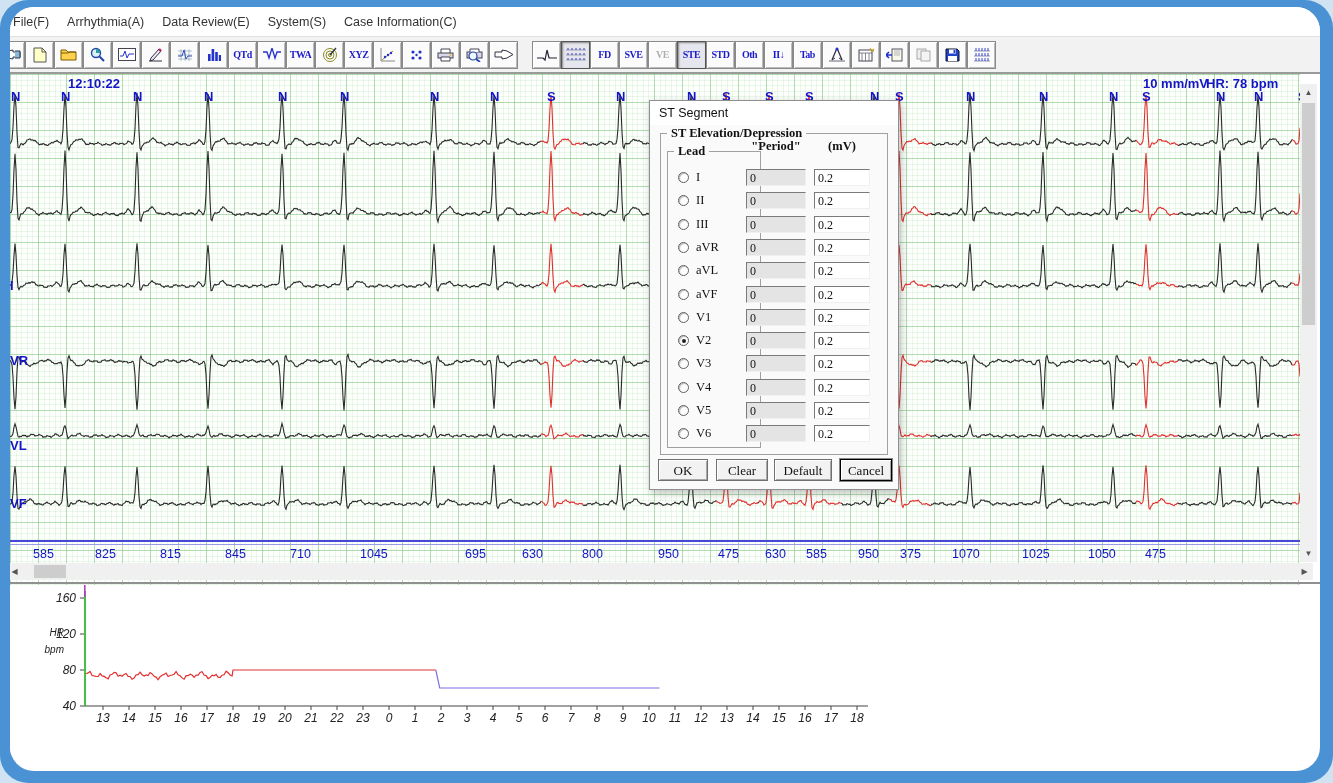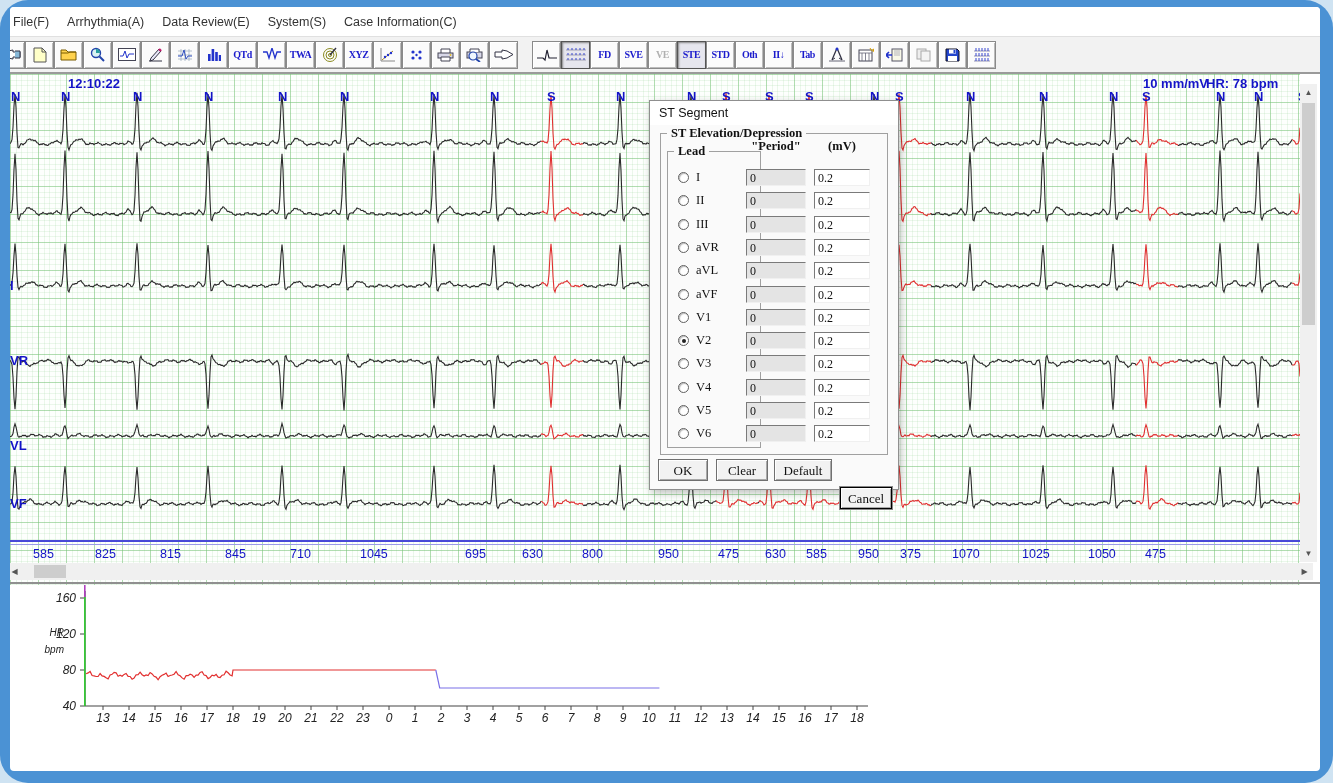--- a/index.html
+++ b/index.html
@@ -1,19 +1,19 @@
 <!DOCTYPE html>
 <html><head>
 <meta charset="utf-8">
 <style>
   html,body{margin:0;padding:0;background:#cfe3f2;}
   *{box-sizing:border-box;}
   .stage{position:relative;width:1333px;height:783px;font-family:"Liberation Sans",sans-serif;overflow:hidden;}
   .frame{position:absolute;inset:0;background:#4b92d4;border-radius:28px;}
-  .app{position:absolute;left:10px;top:7px;width:1310px;height:764px;background:#fff;border-radius:4px;overflow:hidden;}
+  .app{position:absolute;left:10px;top:7px;width:1310px;height:764px;background:#fff;border-radius:24px;overflow:hidden;}
   
   .menubar{position:absolute;left:0;top:0;width:100%;height:30px;background:#fff;display:flex;align-items:center;border-bottom:1px solid #e0e0e0;}
   .menu-item{padding:0 9px;font-size:12.5px;color:#333;white-space:nowrap;cursor:default;}
   .menu-item:first-child{margin-left:-6px;}
   
   .toolbar{position:absolute;left:0;top:30px;width:100%;height:37px;background:#f2f2f2;border-bottom:2px solid #9a9a9a;display:flex;align-items:center;padding-left:0;}
   .tb-btn{width:29px;height:28px;margin:0;background:#fbfbfb;border:1px solid #8a8a8a;box-shadow:inset 1px 1px 0 #fff,inset -1px -1px 0 #bbb;display:flex;align-items:center;justify-content:center;flex:0 0 auto;overflow:hidden;}
   .tb-btn:first-child{margin-left:-14px;}
   .tb-btn.pressed{background:#e6e6ee;box-shadow:inset 1px 1px 2px #888;border-color:#555;}
   .tb-btn.disabled .tb-text{color:#b0b0b0;}
@@ -549,19 +549,19 @@
             <div class="dlg-input" style="left: 164px; top: 301px; width: 56px;">0.2</div>
             <span class="lead-row-radio" style="left: 28px; top: 327.3px;"></span>
             <span class="lead-row-label" style="left: 46px; top: 325.3px;">V6</span>
             <div class="dlg-input disabled" style="left: 96px; top: 324.3px; width: 60px;">0</div>
             <div class="dlg-input" style="left: 164px; top: 324.3px; width: 56px;">0.2</div>
           </div>
         <div id="dlg-buttons">
             <div class="dlg-btn" style="left: 8px; top: 358px; width: 50px;">OK</div>
             <div class="dlg-btn" style="left: 66px; top: 358px; width: 52px;">Clear</div>
             <div class="dlg-btn" style="left: 124px; top: 358px; width: 58px;">Default</div>
-            <div class="dlg-btn default" style="left: 190px; top: 358px; width: 52px; margin-top: 28px;">Cancel</div>
+            <div class="dlg-btn default" style="left: 190px; top: 358px; width: 52px;">Cancel</div>
           </div>
       </div>
 
     </div>
   </div>
 </div>
 
 </body></html>

